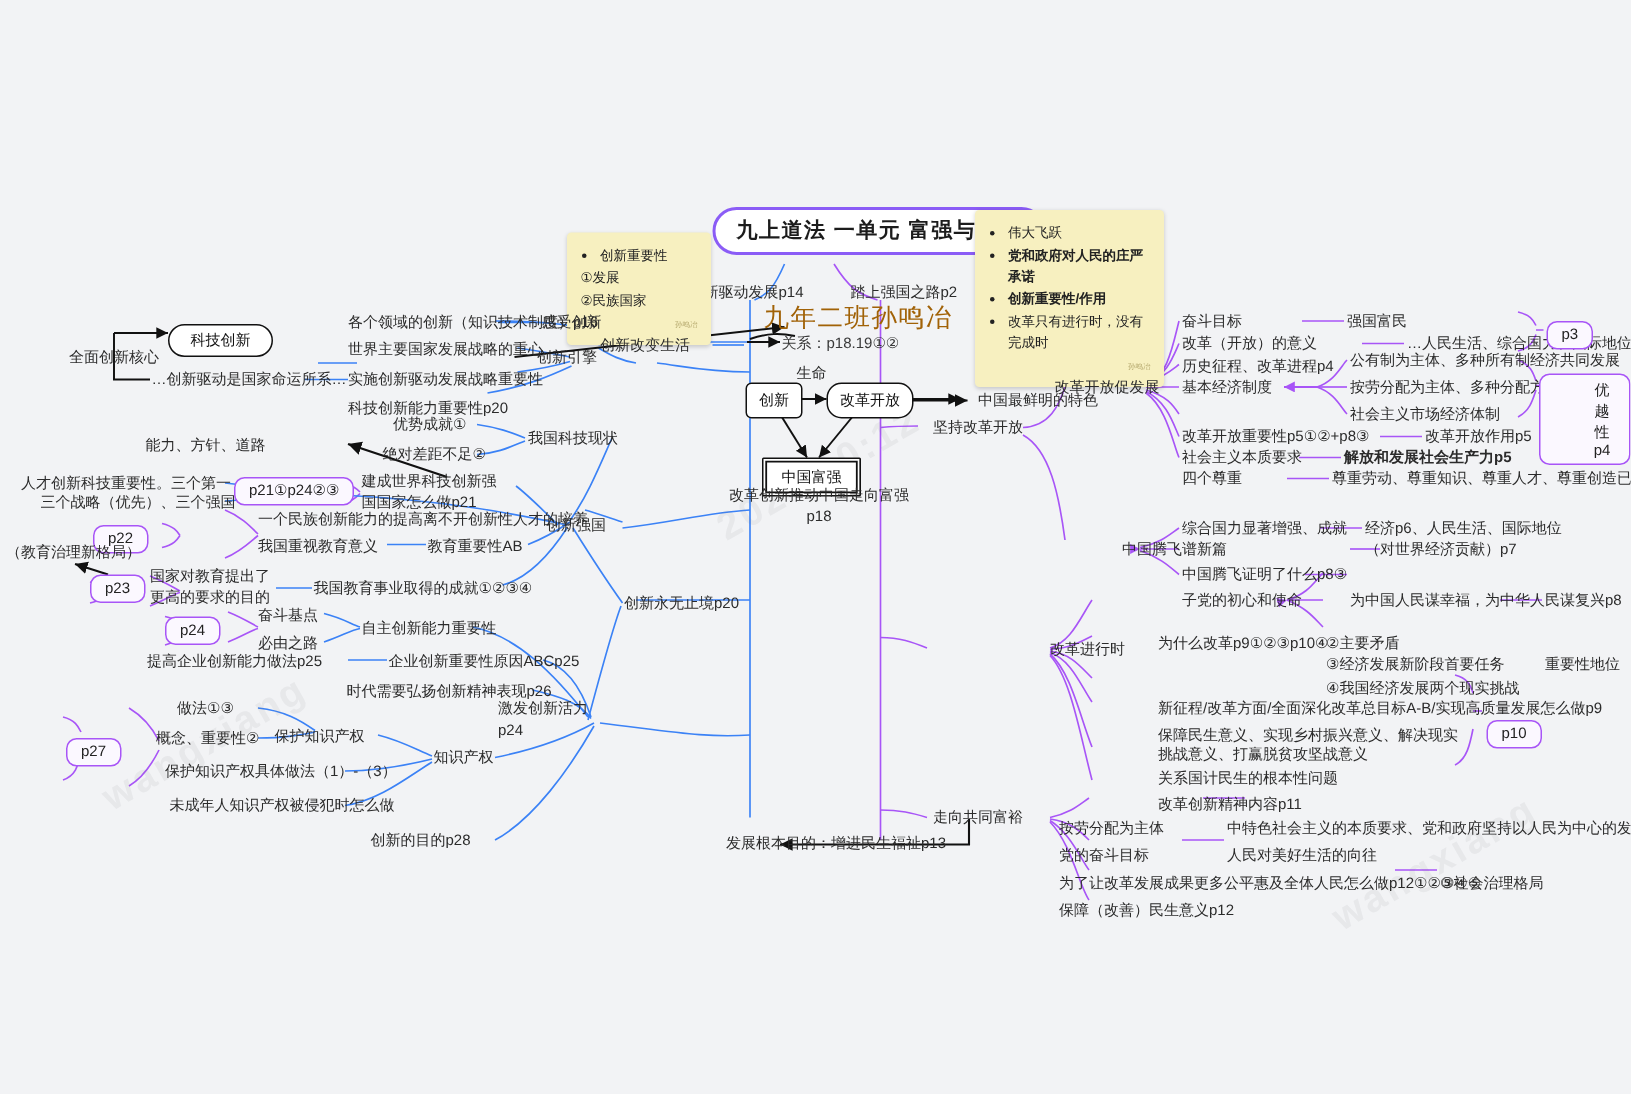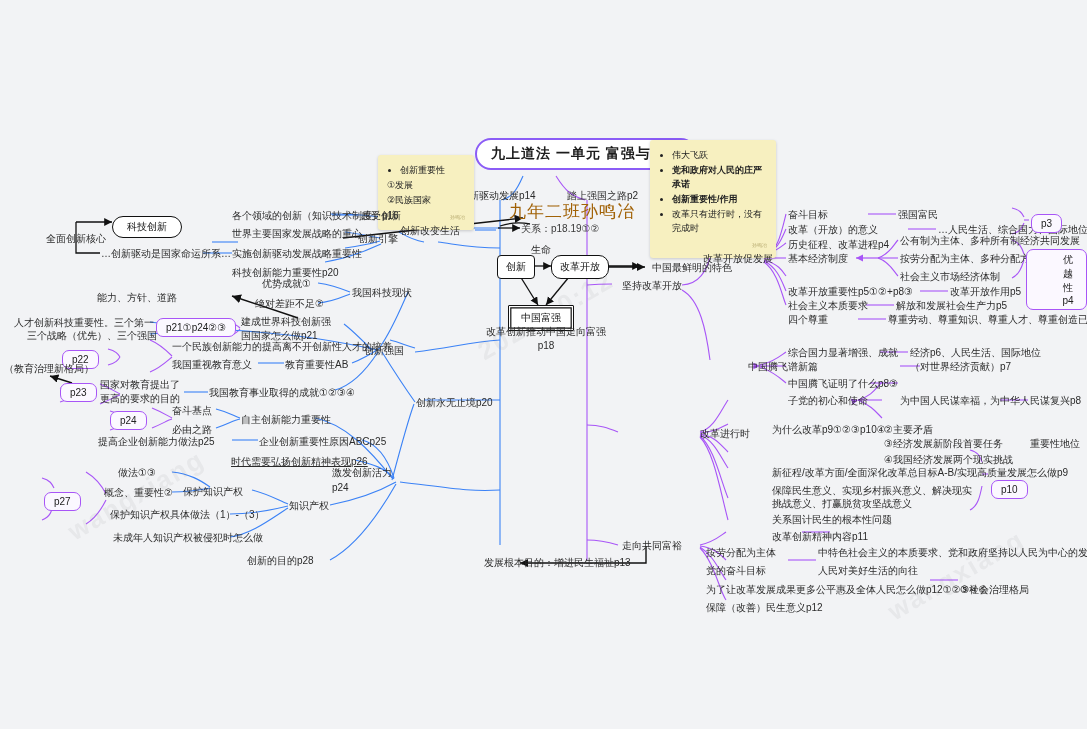--- a/index.html
+++ b/index.html
@@ -354,21 +354,21 @@
   <div class="node" style="left:100px;top:392px;">更高的要求的目的</div>
   <div class="node" style="left:209px;top:386px;">我国教育事业取得的成就①②③④</div>
 
   <div class="tag" style="left:110px;top:411px;">p24</div>
   <div class="node" style="left:172px;top:404px;">奋斗基点</div>
   <div class="node" style="left:172px;top:423px;">必由之路</div>
   <div class="node" style="left:241px;top:413px;">自主创新能力重要性</div>
 
   <div class="node" style="left:98px;top:435px;">提高企业创新能力做法p25</div>
   <div class="node" style="left:259px;top:435px;">企业创新重要性原因ABCp25</div>
-  <div class="node" style="left:231px;top:455px;text-decoration:underline;">时代需要弘扬创新精神表现p26</div>
+  <div class="node" style="left:231px;top:455px;">时代需要弘扬创新精神表现p26</div>
 
   <div class="tag" style="left:44px;top:492px;">p27</div>
   <div class="node" style="left:118px;top:466px;">做法①③</div>
   <div class="node" style="left:104px;top:486px;">概念、重要性②</div>
   <div class="node" style="left:110px;top:508px;">保护知识产权具体做法（1）-（3）</div>
   <div class="node" style="left:113px;top:531px;">未成年人知识产权被侵犯时怎么做</div>
   <div class="node" style="left:183px;top:485px;">保护知识产权</div>
   <div class="node" style="left:289px;top:499px;">知识产权</div>
   <div class="node" style="left:247px;top:554px;">创新的目的p28</div>
 
@@ -386,21 +386,21 @@
 
   <div class="node" style="left:788px;top:208px;">奋斗目标</div>
   <div class="node" style="left:898px;top:208px;">强国富民</div>
   <div class="node" style="left:788px;top:223px;">改革（开放）的意义</div>
   <div class="node" style="left:938px;top:223px;">…人民生活、综合国力、国际地位</div>
   <div class="node" style="left:788px;top:238px;">历史征程、改革进程p4</div>
   <div class="node" style="left:788px;top:252px;">基本经济制度</div>
   <div class="node" style="left:788px;top:285px;">改革开放重要性p5①②+p8③</div>
   <div class="node" style="left:950px;top:285px;">改革开放作用p5</div>
   <div class="node" style="left:788px;top:299px;">社会主义本质要求</div>
-  <div class="node" style="left:896px;top:299px;">解放和发展社会生产力p5</div>
+  <div class="node" style="left:896px;top:299px;font-weight:bold;">解放和发展社会生产力p5</div>
   <div class="node" style="left:788px;top:313px;">四个尊重</div>
   <div class="node" style="left:888px;top:313px;">尊重劳动、尊重知识、尊重人才、尊重创造已经成为社会共识</div>
 
   <div class="node" style="left:900px;top:234px;">公有制为主体、多种所有制经济共同发展</div>
   <div class="node" style="left:900px;top:252px;">按劳分配为主体、多种分配方式并存</div>
   <div class="node" style="left:900px;top:270px;">社会主义市场经济体制</div>
 
   <div class="tag" style="left:1031px;top:214px;">p3</div>
   <div class="tag" style="left:1026px;top:249px;padding-left:32px;">优越性p4</div>
 

